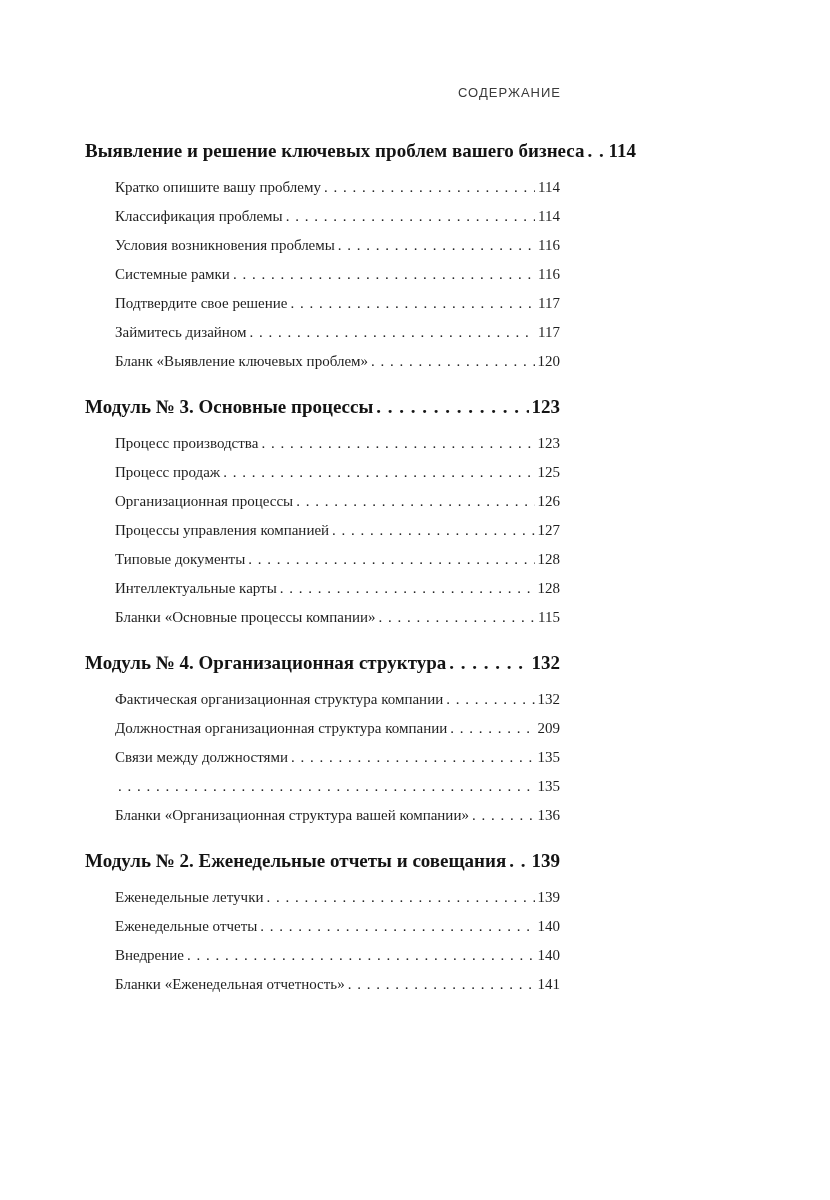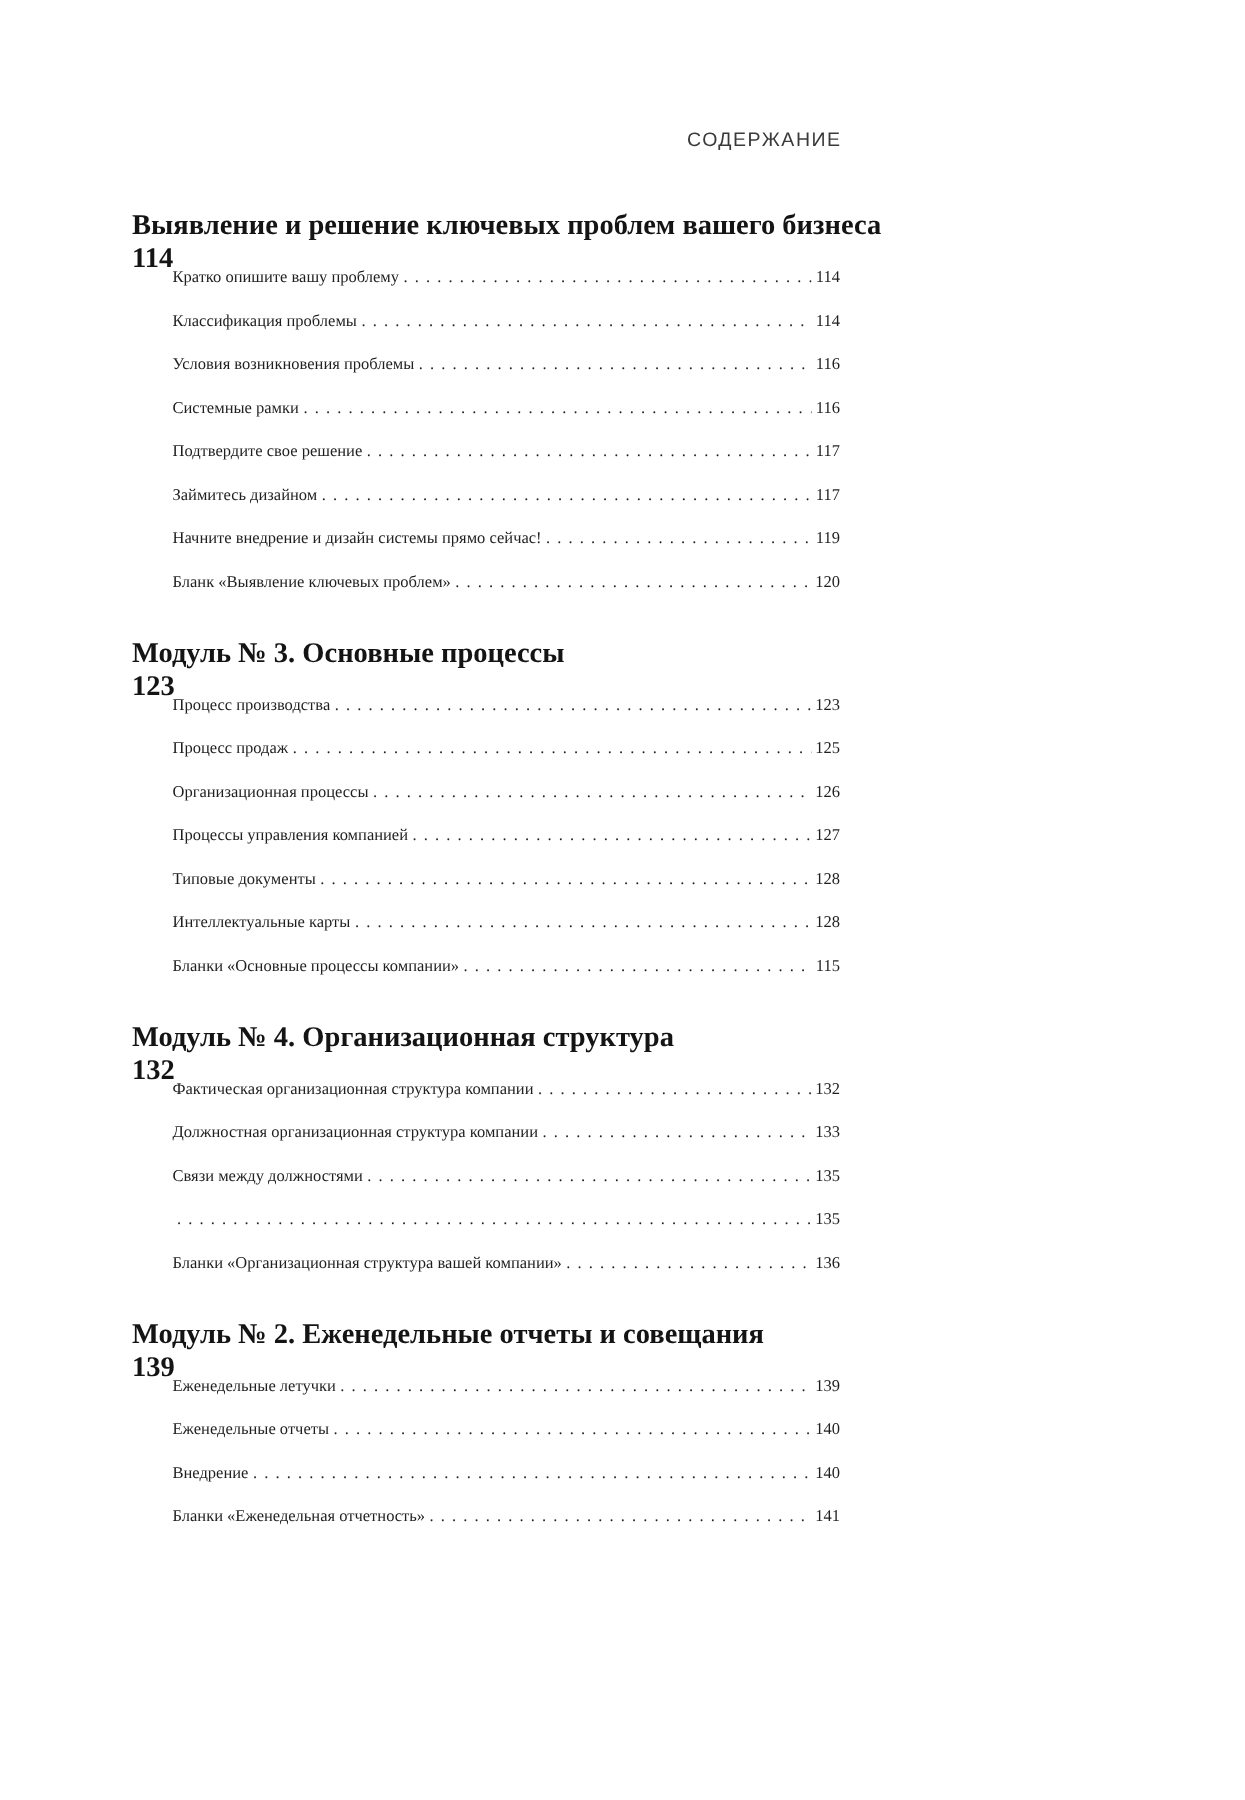--- a/index.html
+++ b/index.html
@@ -74,24 +74,23 @@
   .toc-row .leader::after {
     content: " . . . . . . . . . . . . . . . . . . . . . . . . . . . . . . . . . . . . . . . . . . . . . . . . . . . . . . . . . . . . . . . . . . . . . . . .";
     letter-spacing: 1px;
   }
   .toc-row .pg { white-space: nowrap; text-align: center; }
   .toc-row.heading {
     font-size: 19px;
     font-weight: bold;
     height: 39px;
     color: #141414;
-    flex-direction: column;
   }
   .toc-row.entry {
-    font-size: 11px;
+    font-size: 15px;
     height: 29px;
     padding-left: 30px;
     color: #1f1f1f;
   }
 </style>
 </head>
 <body>
 
 <div class="page">
   <span class="header-label">СОДЕРЖАНИЕ</span>
@@ -130,25 +129,20 @@
           <span class="title">Подтвердите свое решение</span>
           <span class="leader"></span>
           <span class="pg">117</span>
         </div>
         <div class="toc-row entry">
           <span class="title">Займитесь дизайном</span>
           <span class="leader"></span>
           <span class="pg">117</span>
         </div>
         <div class="toc-row entry">
-          <span class="title">Начните внедрение и дизайн системы прямо сейчас!</span>
-          <span class="leader"></span>
-          <span class="pg">119</span>
-        </div>
-        <div class="toc-row entry">
           <span class="title">Бланк «Выявление ключевых проблем»</span>
           <span class="leader"></span>
           <span class="pg">120</span>
         </div>
       </div>
       <div class="toc-section">
         <div class="toc-row heading">
           <span class="title">Модуль № 3. Основные процессы</span>
           <span class="leader"></span>
           <span class="pg">123</span>
@@ -196,21 +190,21 @@
           <span class="pg">132</span>
         </div>
         <div class="toc-row entry">
           <span class="title">Фактическая организационная структура компании</span>
           <span class="leader"></span>
           <span class="pg">132</span>
         </div>
         <div class="toc-row entry">
           <span class="title">Должностная организационная структура компании</span>
           <span class="leader"></span>
-          <span class="pg">133</span>
+          <span class="pg">209</span>
         </div>
         <div class="toc-row entry">
           <span class="title">Связи между должностями</span>
           <span class="leader"></span>
           <span class="pg">135</span>
         </div>
         <div class="toc-row entry">
           <span class="leader"></span>
           <span class="pg">135</span>
         </div>

